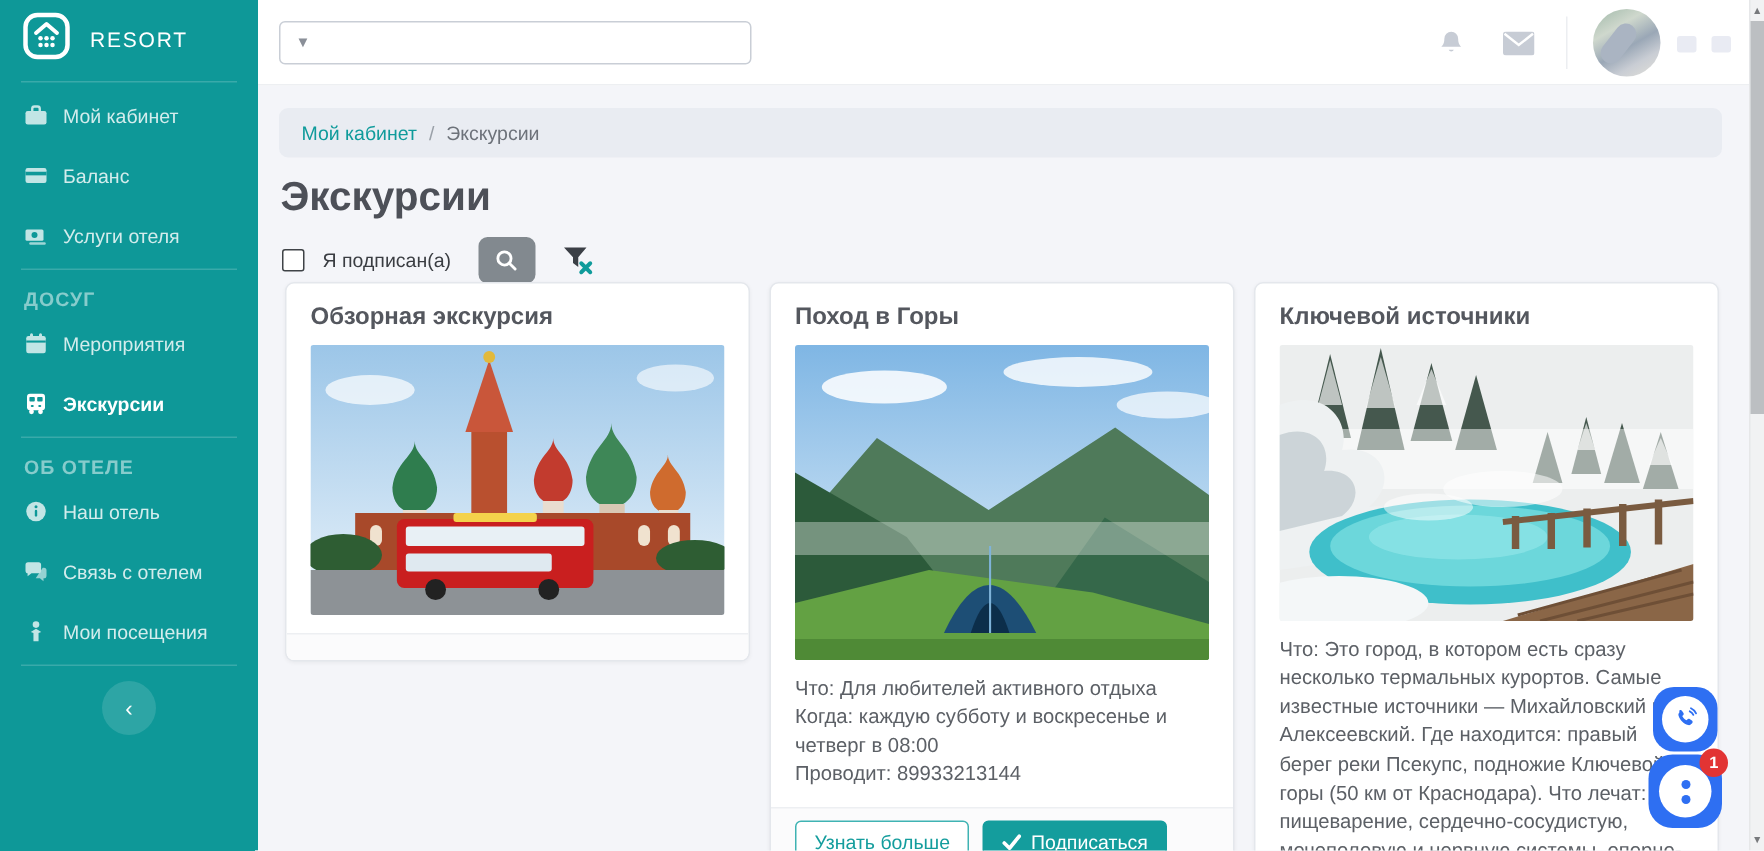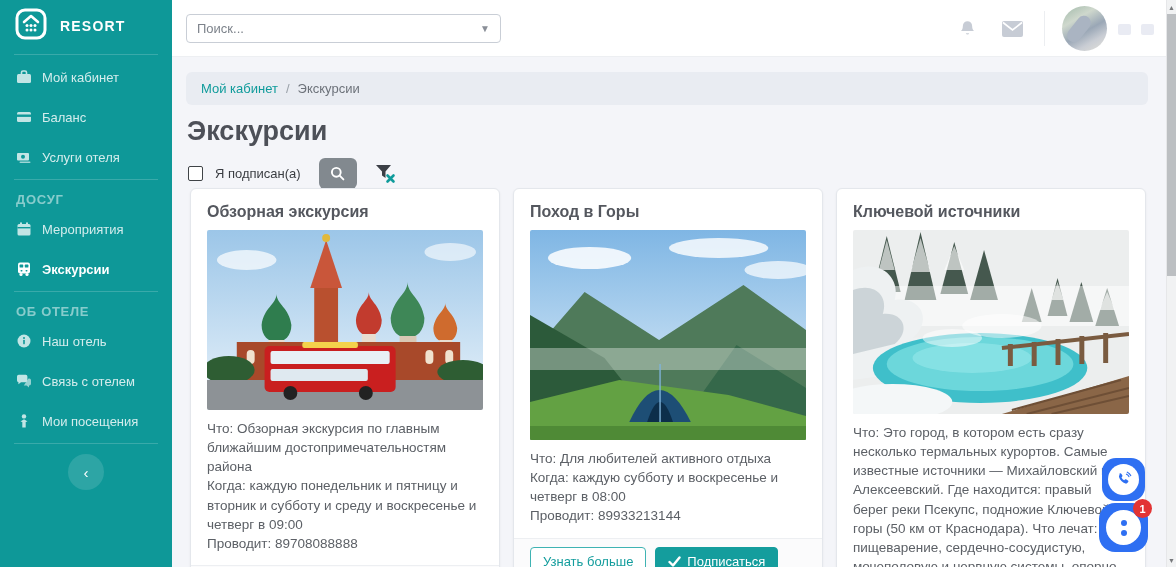--- a/index.html
+++ b/index.html
@@ -2,21 +2,21 @@
 <html><head>
 <meta charset="utf-8">
 <style>
   * { margin:0; padding:0; box-sizing:border-box; }
   html,body { width:1176px; height:567px; overflow:hidden; }
   body { font-family:"Liberation Sans", sans-serif; background:#f4f5f9; position:relative; color:#5c6066; }
 
   
   .sidebar { position:absolute; left:0; top:0; width:172px; height:567px; background:#0e9898; z-index:5; }
   .logo-row { display:flex; align-items:center; gap:12px; padding:9px 14px; height:52px; cursor:pointer; }
-  .logo-text { color:#fff; font-weight:bold; font-size:14px; letter-spacing:1.2px; }
+  .logo-text { color:#fff; font-weight:normal; font-size:14px; letter-spacing:1.2px; }
   .side-div { border:none; border-top:1px solid rgba(255,255,255,.18); margin:2px 14px; }
   .nav-item { display:flex; align-items:center; gap:10px; padding:12px 16px; color:rgba(255,255,255,.82); font-size:13px; cursor:pointer; }
   .nav-item svg { flex:0 0 auto; opacity:.75; }
   .nav-item.active { color:#fff; font-weight:bold; }
   .nav-item.active svg { opacity:1; }
   .nav-heading { padding:10px 16px 2px; font-size:13px; font-weight:bold; letter-spacing:.7px; color:rgba(255,255,255,.5); }
   .collapse-btn { width:36px; height:36px; border-radius:50%; background:rgba(255,255,255,.13); color:#fff; display:flex; align-items:center; justify-content:center; margin:10px auto 0; font-size:15px; cursor:pointer; }
 
   
   .header { position:absolute; left:172px; top:0; width:1004px; height:57px; background:#fff; border-bottom:1px solid #edeff2; z-index:4; }
@@ -166,21 +166,20 @@
 
     <hr class="side-div">
     <div class="collapse-btn">
       <span>‹</span>
     </div>
   </nav>
 </aside>
 
 <header class="header">
   <div class="search-box">
-    <input type="text" placeholder="Поиск..." style="">
     <span class="search-caret">▼</span>
   </div>
   <span class="hdr-icon" style="left:786px;">
     <svg width="19" height="19" viewBox="0 0 19 19">
         <path d="M9.5 2.2a4.6 4.6 0 0 0-4.6 4.6c0 3.4-1.3 4.6-2 5.3h13.2c-.7-.7-2-1.9-2-5.3A4.6 4.6 0 0 0 9.5 2.2Z" fill="#c7ccd5"></path>
         <path d="M7.8 14.2a1.8 1.8 0 0 0 3.4 0Z" fill="#c7ccd5"></path>
       </svg>
   </span>
   <span class="hdr-icon" style="left:830px; top:21px;">
     <svg width="21" height="16" viewBox="0 0 21 16">
@@ -254,23 +253,20 @@
         <ellipse cx="22" cy="140" rx="26" ry="14" fill="#2e5d33"></ellipse>
           <ellipse cx="258" cy="142" rx="26" ry="12" fill="#2e5d33"></ellipse>
         <rect x="0" y="150" width="278" height="30" fill="#8d9296"></rect>
         <rect x="58" y="116" width="132" height="46" rx="5" fill="#c91f1f"></rect>
         <rect x="64" y="121" width="120" height="13" rx="2" fill="#e8f0f5"></rect>
         <rect x="64" y="139" width="98" height="12" rx="2" fill="#dfe9f0"></rect>
         <circle cx="84" cy="163" r="7" fill="#222"></circle>
           <circle cx="160" cy="163" r="7" fill="#222"></circle>
         <rect x="96" y="112" width="56" height="6" rx="2" fill="#f4d24b"></rect>
       </svg>
-      <p class="card-text">Что: Обзорная экскурсия по главным ближайшим достопримечательностям района
-Когда: каждую понедельник и пятницу и вторник и субботу и среду и воскресенье и четверг в 09:00
-Проводит: 89708088888</p>
     </div>
     <div class="card-footer">
       
       
     </div>
   </section>
 
   <section class="card">
     <div class="card-body">
       <h2 class="card-title">Поход в Горы</h2>

